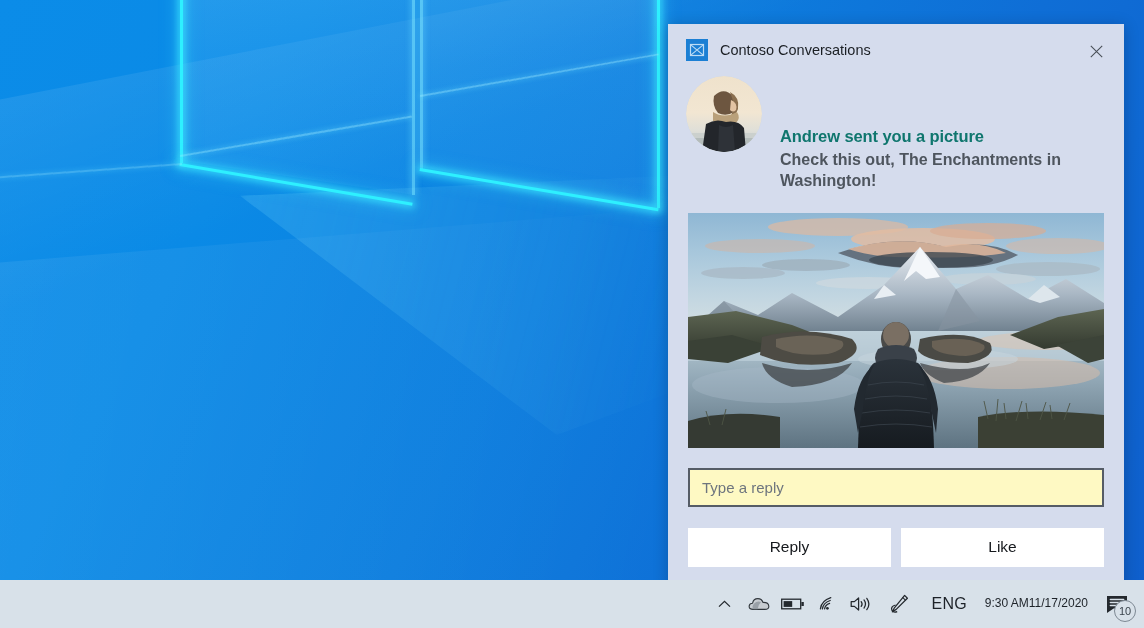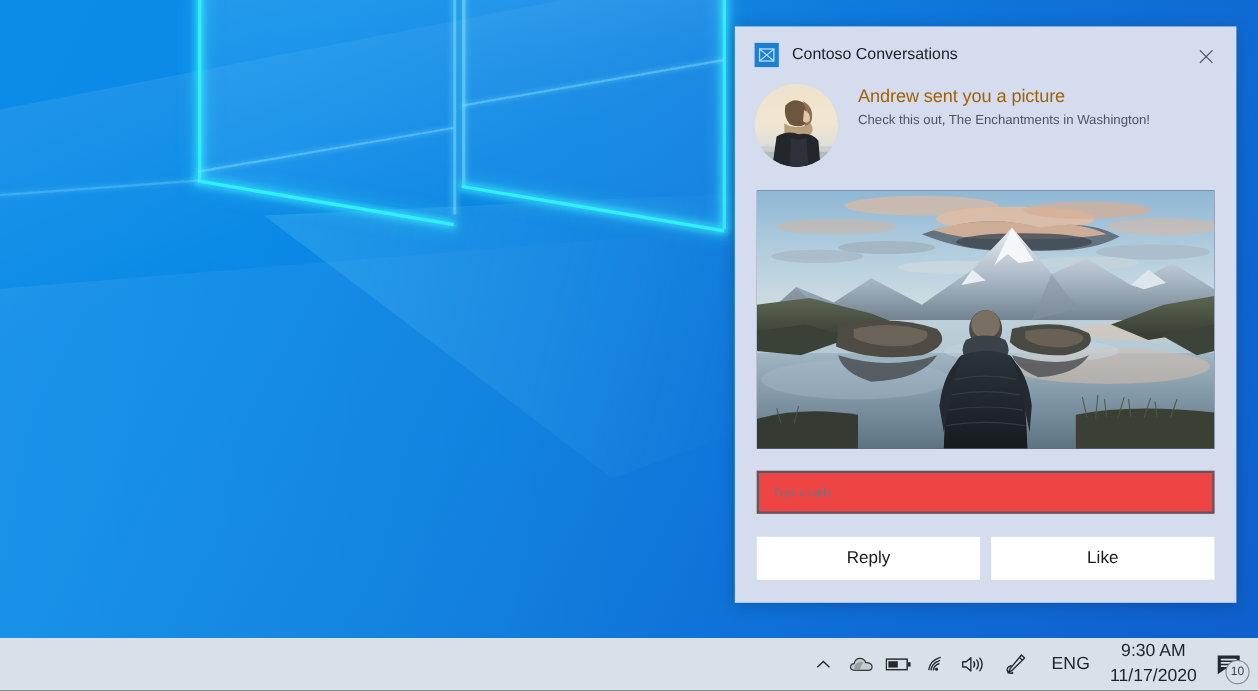--- a/index.html
+++ b/index.html
@@ -113,26 +113,25 @@
     align-items: center;
     justify-content: center;
     height: 48px;
     padding: 0 10px;
     font-size: 16px;
     color: #1d2228;
     letter-spacing: 0.2px;
   }
   .tray-clock {
     display: flex;
-    flex-direction: column;
     align-items: center;
     justify-content: center;
     height: 48px;
     padding: 0 8px;
-    font-size: 16px;
+    font-size: 12px;
     color: #1d2228;
     line-height: 1.42;
   }
   .tray-action {
     position: relative;
     display: flex;
     align-items: center;
     justify-content: center;
     height: 48px;
     width: 42px;
@@ -202,51 +201,53 @@
     position: relative;
     background: #cfd8e4;
   }
   .avatar svg { display: block; }
   .msg {
     margin-left: 18px;
     padding-top: 2px;
   }
   .msg-title {
     font-size: 16.5px;
-    font-weight: normal;
-    color: #a16207;
+    font-weight: bold;
+    color: #0f766e;
     line-height: 1.28;
     letter-spacing: -0.1px;
+    margin-top: 48px;
   }
   .msg-text {
-    font-size: 12px;
+    font-size: 16px;
     color: #4e555e;
     line-height: 1.3;
     margin-top: 3px;
     max-width: 316px;
+    font-weight: bold;
   }
   .hero {
     margin: 21px 20px 0 20px;
     height: 235px;
     overflow: hidden;
     position: relative;
     background: #39506a;
   }
   .hero svg { display: block; }
   .reply-row {
     margin: 20px 20px 0 20px;
   }
   .reply-input {
     width: 100%;
     box-sizing: border-box;
     height: 39px;
     border: 2px solid #555c66;
-    background: #ef4444;
-    font-family: Liberation Serif, serif;
-    font-size: 11px;
+    background: #fef9c3;
+    font-family: Liberation Sans, sans-serif;
+    font-size: 15px;
     color: #2a2f36;
     padding: 0 12px;
     outline: none;
   }
   .reply-input::placeholder { color: #6e757e; opacity: 1; }
   .btn-row {
     display: flex;
     gap: 10px;
     margin: 21px 20px 21px 20px;
   }

